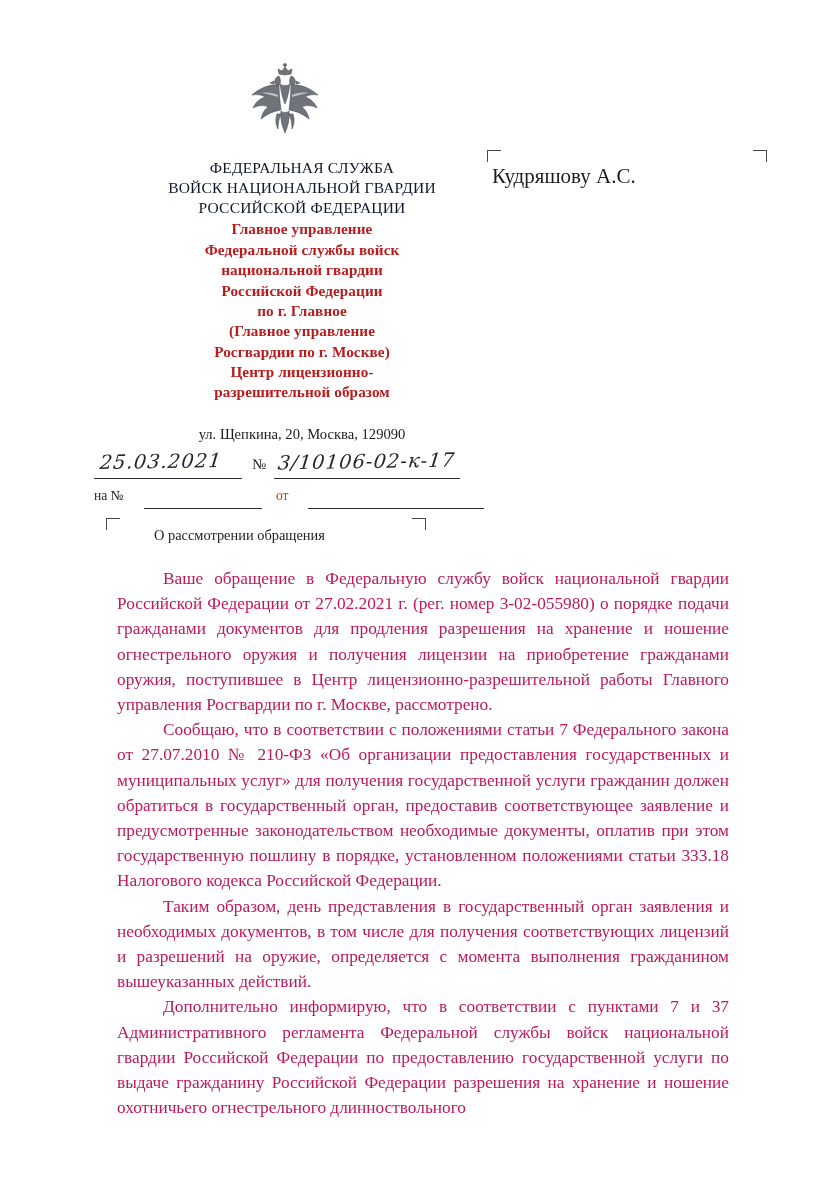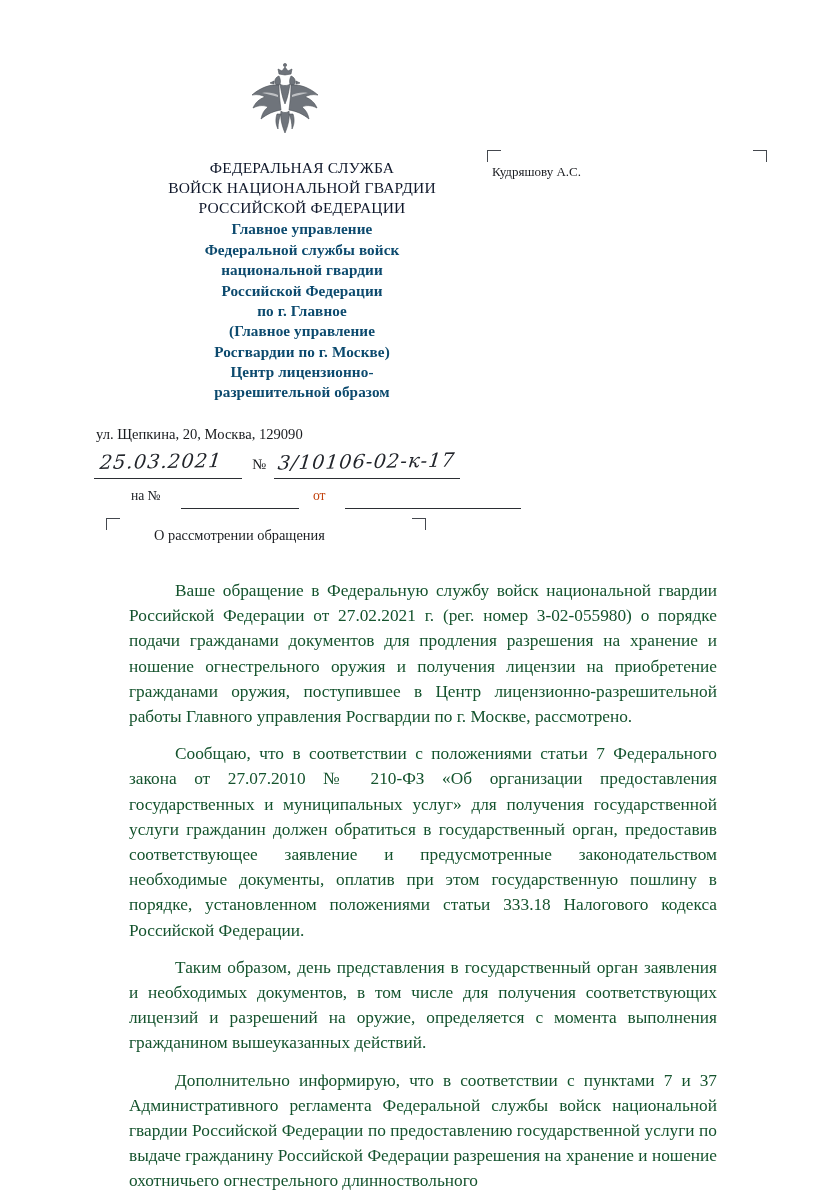--- a/index.html
+++ b/index.html
@@ -40,33 +40,34 @@
   .lh-main {
     font-size: 15.5px;
     letter-spacing: 0.2px;
     color: #0f172a;
   }
   .lh-main div { white-space: nowrap; }
   .lh-sub {
     font-size: 15.2px;
     font-weight: bold;
     letter-spacing: 0.1px;
-    color: #0c4a6e;
+    color: #b91c1c;
     margin-top: 1px;
     line-height: 1.34;
     font-family: Liberation Serif, serif;
   }
   .lh-sub div { white-space: nowrap; }
 
   
   .address {
     position: absolute;
     left: 96px;
     top: 426px;
     width: 412px;
+    text-align: center;
     font-size: 14.6px;
     color: #1a1c1f;
   }
 
   
   .req {
     position: absolute;
     left: 92px;
     top: 450px;
     width: 420px;
@@ -104,21 +105,20 @@
     top: 0px;
   }
   .rule-number { left: 182px; top: 28px; width: 186px; }
 
   .req-row2 {
     position: absolute;
     left: 0px;
     top: 36px;
     width: 420px;
     height: 26px;
-    margin-left: 37px;
   }
   .lbl-nano {
     position: absolute;
     left: 2px;
     top: 2px;
     font-size: 13.6px;
     color: #23262b;
   }
   .rule-nano { left: 52px; top: 22px; width: 118px; }
   .lbl-ot {
@@ -135,21 +135,21 @@
     position: absolute;
     left: 487px;
     top: 150px;
     width: 280px;
     height: 56px;
   }
   .addressee .name {
     position: absolute;
     left: 5px;
     top: 14px;
-    font-size: 13px;
+    font-size: 21px;
     color: #1a1c20;
     white-space: nowrap;
   }
 
   
   .corner {
     position: absolute;
     width: 13px;
     height: 11px;
   }
@@ -175,26 +175,26 @@
   }
 
   
   .body {
     position: absolute;
     left: 117px;
     top: 566px;
     width: 612px;
   }
   .body p {
-    margin: 12px;
+    margin: 0;
     text-indent: 46px;
     text-align: justify;
     font-size: 17.3px;
     line-height: 25.2px;
-    color: #14532d;
+    color: #be185d;
     hyphens: none;
   }
   .body p + p { margin-top: 0px; }
 </style>
 </head>
 <body>
 
 <div class="page">
 
   <div class="emblem-wrap">

